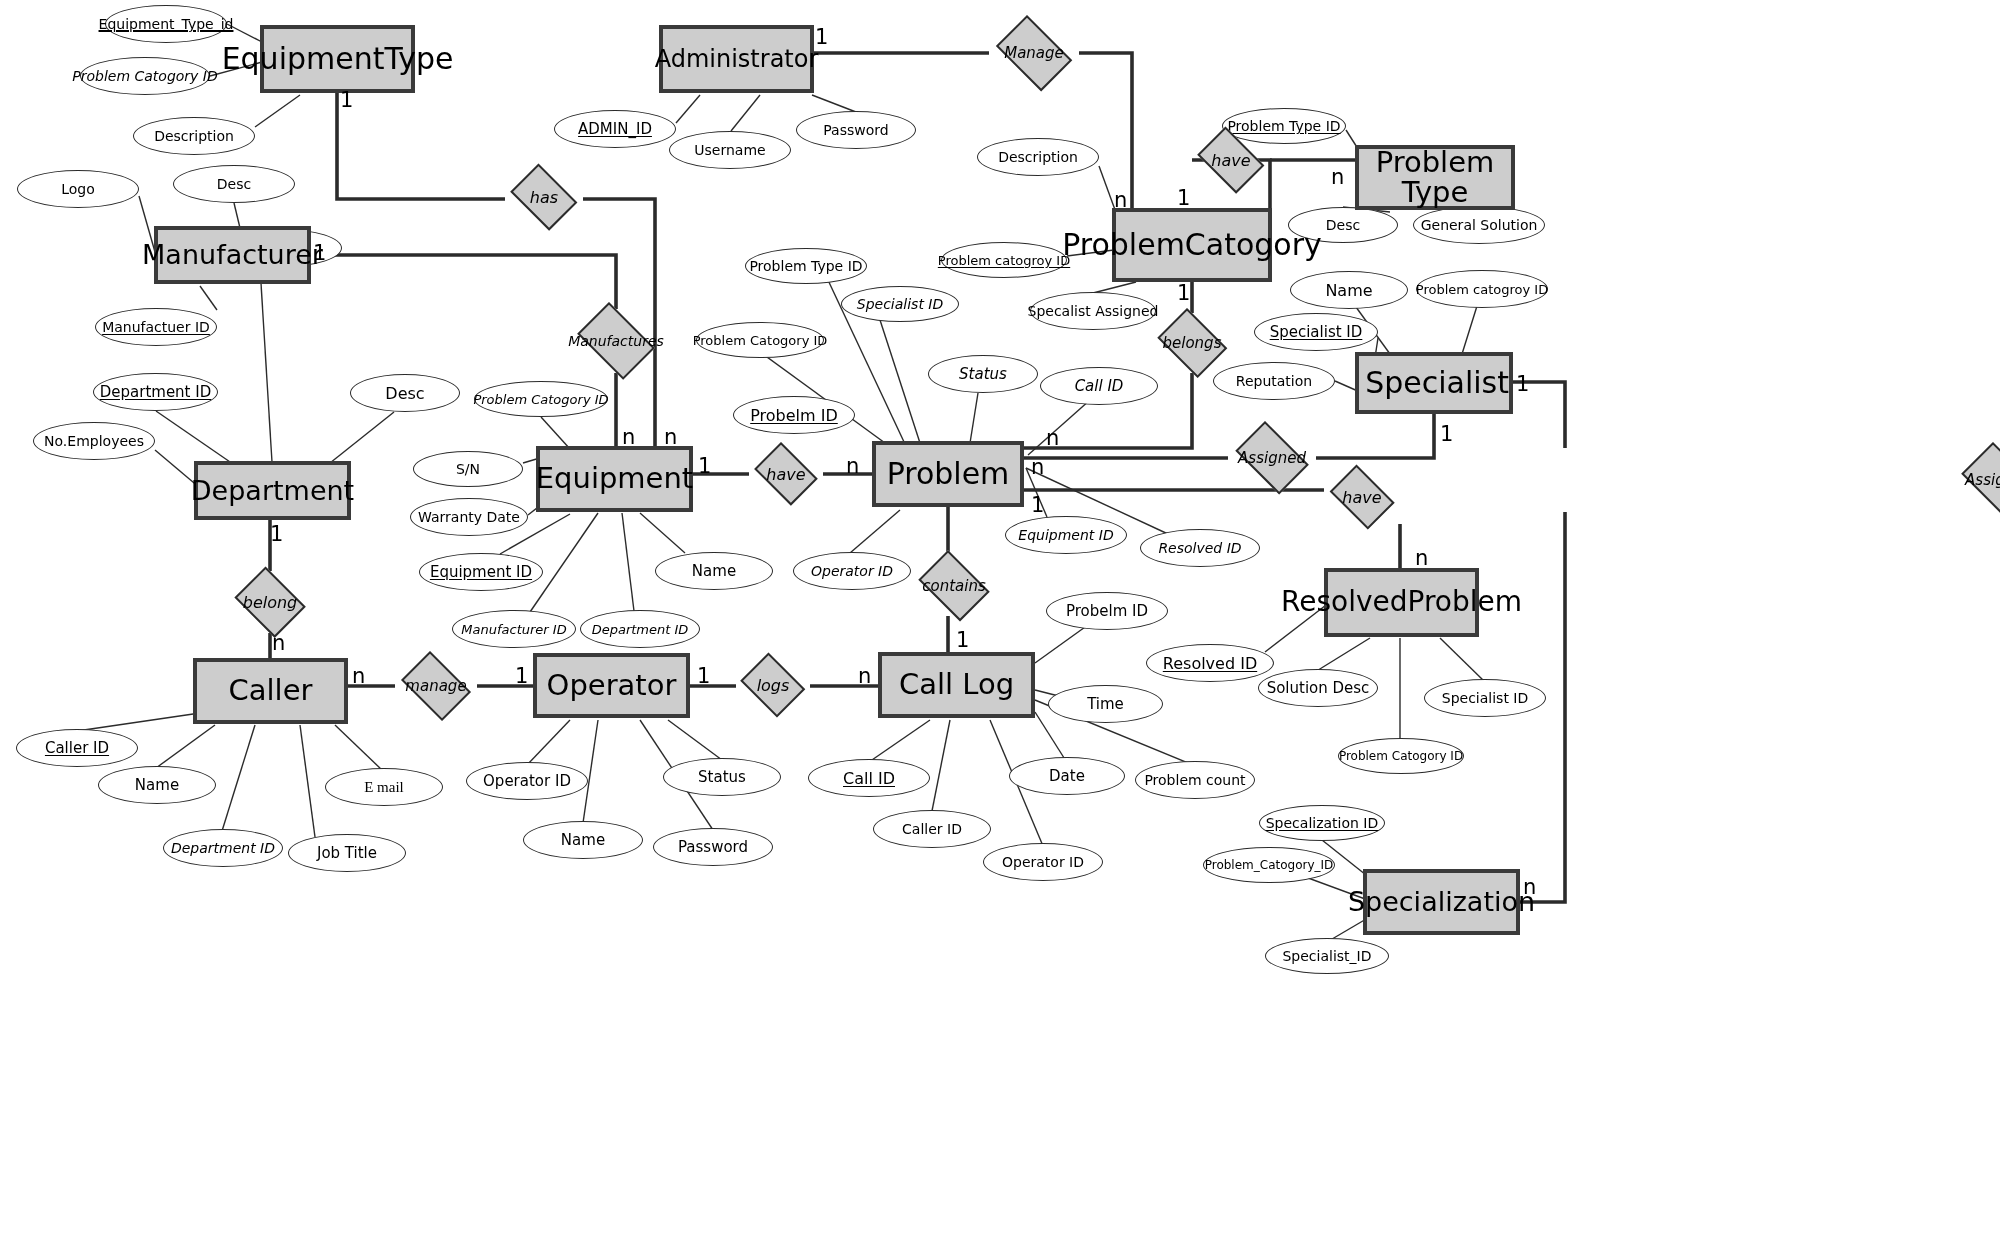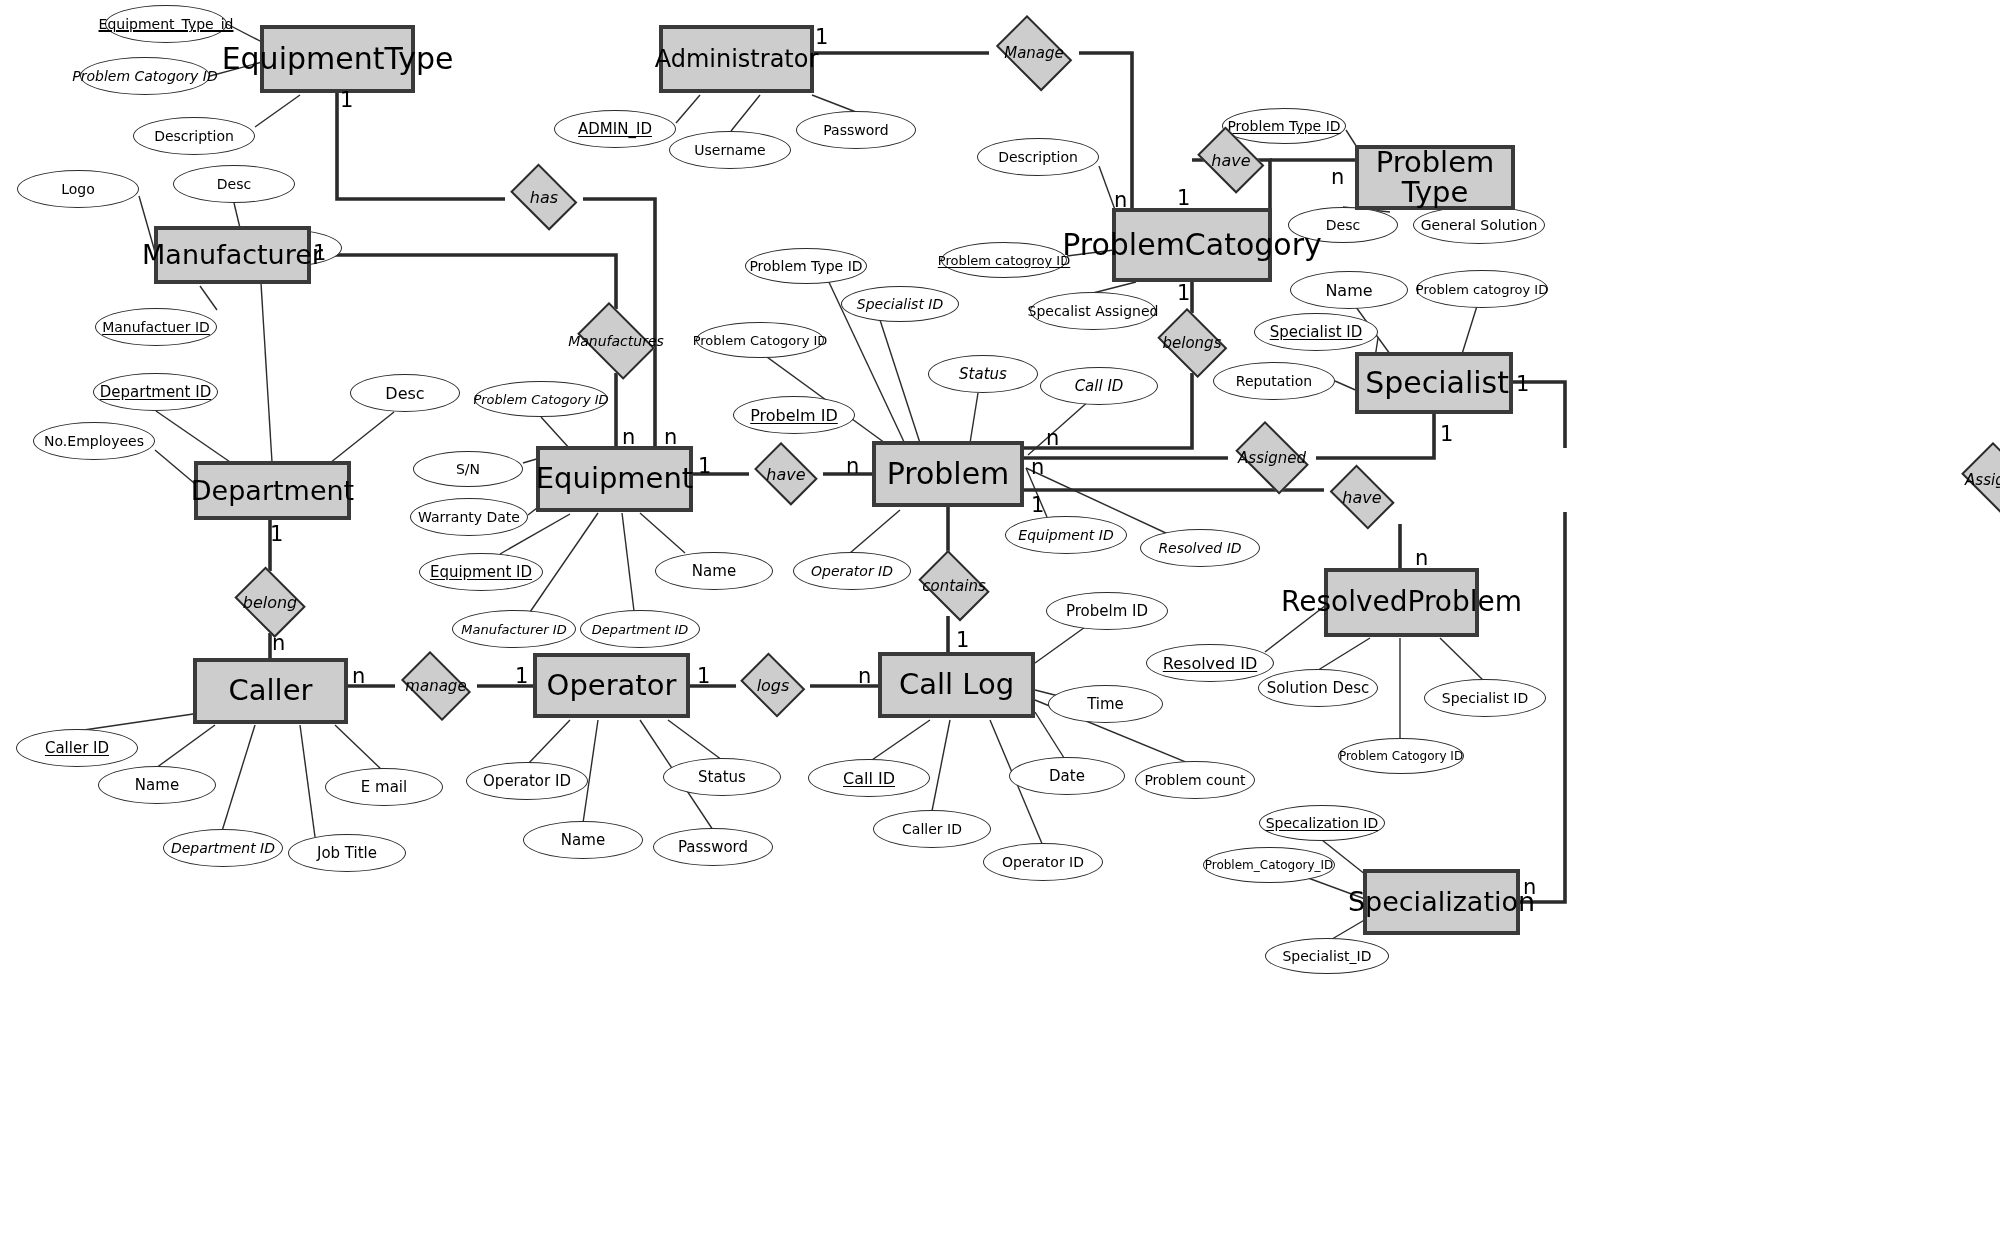--- a/index.html
+++ b/index.html
@@ -421,21 +421,21 @@
     </div>
     <div class="attr" style="left: 983px; top: 843px; width: 120px; height: 38px; font-size: 14px;">
       <span>Operator ID</span>
     </div>
     <div class="attr key" style="left: 16px; top: 729px; width: 122px; height: 38px; font-size: 15px;">
       <span>Caller ID</span>
     </div>
     <div class="attr" style="left: 98px; top: 766px; width: 118px; height: 38px; font-size: 15px;">
       <span>Name</span>
     </div>
-    <div class="attr" style="left: 325px; top: 768px; width: 118px; height: 38px; font-size: 15px;">
+    <div class="attr" style="left: 325px; top: 768px; width: 118px; height: 38px; font-size: 15px; font-family: Liberation Serif, serif;">
       <span>E mail</span>
     </div>
     <div class="attr fk" style="left: 163px; top: 829px; width: 120px; height: 38px; font-size: 14px;">
       <span>Department ID</span>
     </div>
     <div class="attr" style="left: 288px; top: 834px; width: 118px; height: 38px; font-size: 15px;">
       <span>Job Title</span>
     </div>
     <div class="attr" style="left: 466px; top: 762px; width: 122px; height: 38px; font-size: 15px;">
       <span>Operator ID</span>

